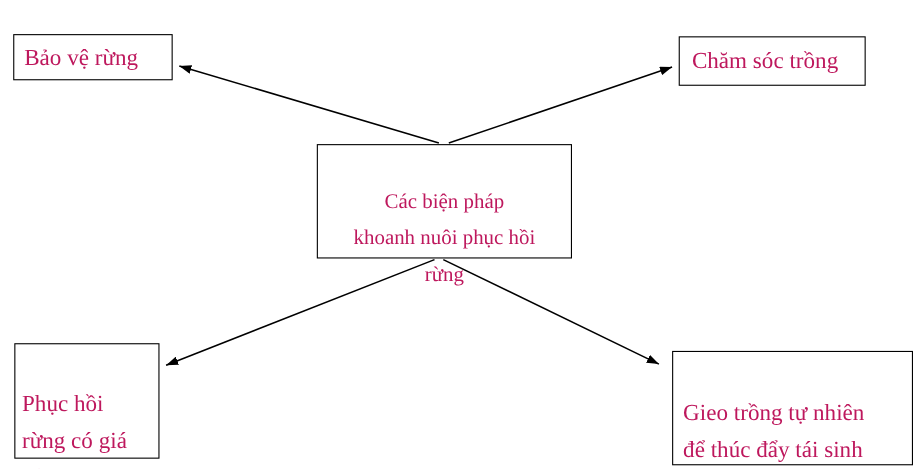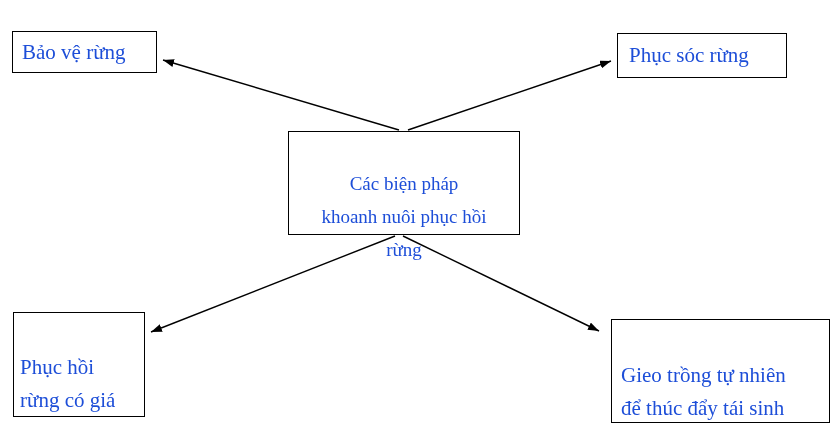--- a/index.html
+++ b/index.html
@@ -6,21 +6,21 @@
     margin: 0;
     padding: 0;
     background: #ffffff;
   }
   .canvas {
     position: relative;
     width: 838px;
     height: 426px;
     background: #ffffff;
     font-family: "Liberation Serif", "DejaVu Serif", serif;
-    color: #1d4ed8;
+    color: #be185d;
     overflow: hidden;
   }
   .node {
     position: absolute;
     box-sizing: border-box;
     border: 1.5px solid #000000;
     background: #ffffff;
     font-size: 21px;
     line-height: 33px;
     white-space: pre-line;
@@ -65,21 +65,21 @@
 </head>
 <body>
 
 <div class="canvas">
 
   <div class="node top-left">
     <span>Bảo vệ rừng</span>
   </div>
 
   <div class="node top-right">
-    <span>Phục sóc rừng</span>
+    <span>Chăm sóc trồng</span>
   </div>
 
   <div class="node center">
     <span>Các biện pháp
 khoanh nuôi phục hồi
 rừng</span>
   </div>
 
   <div class="node bottom-left">
     <span>Phục hồi

